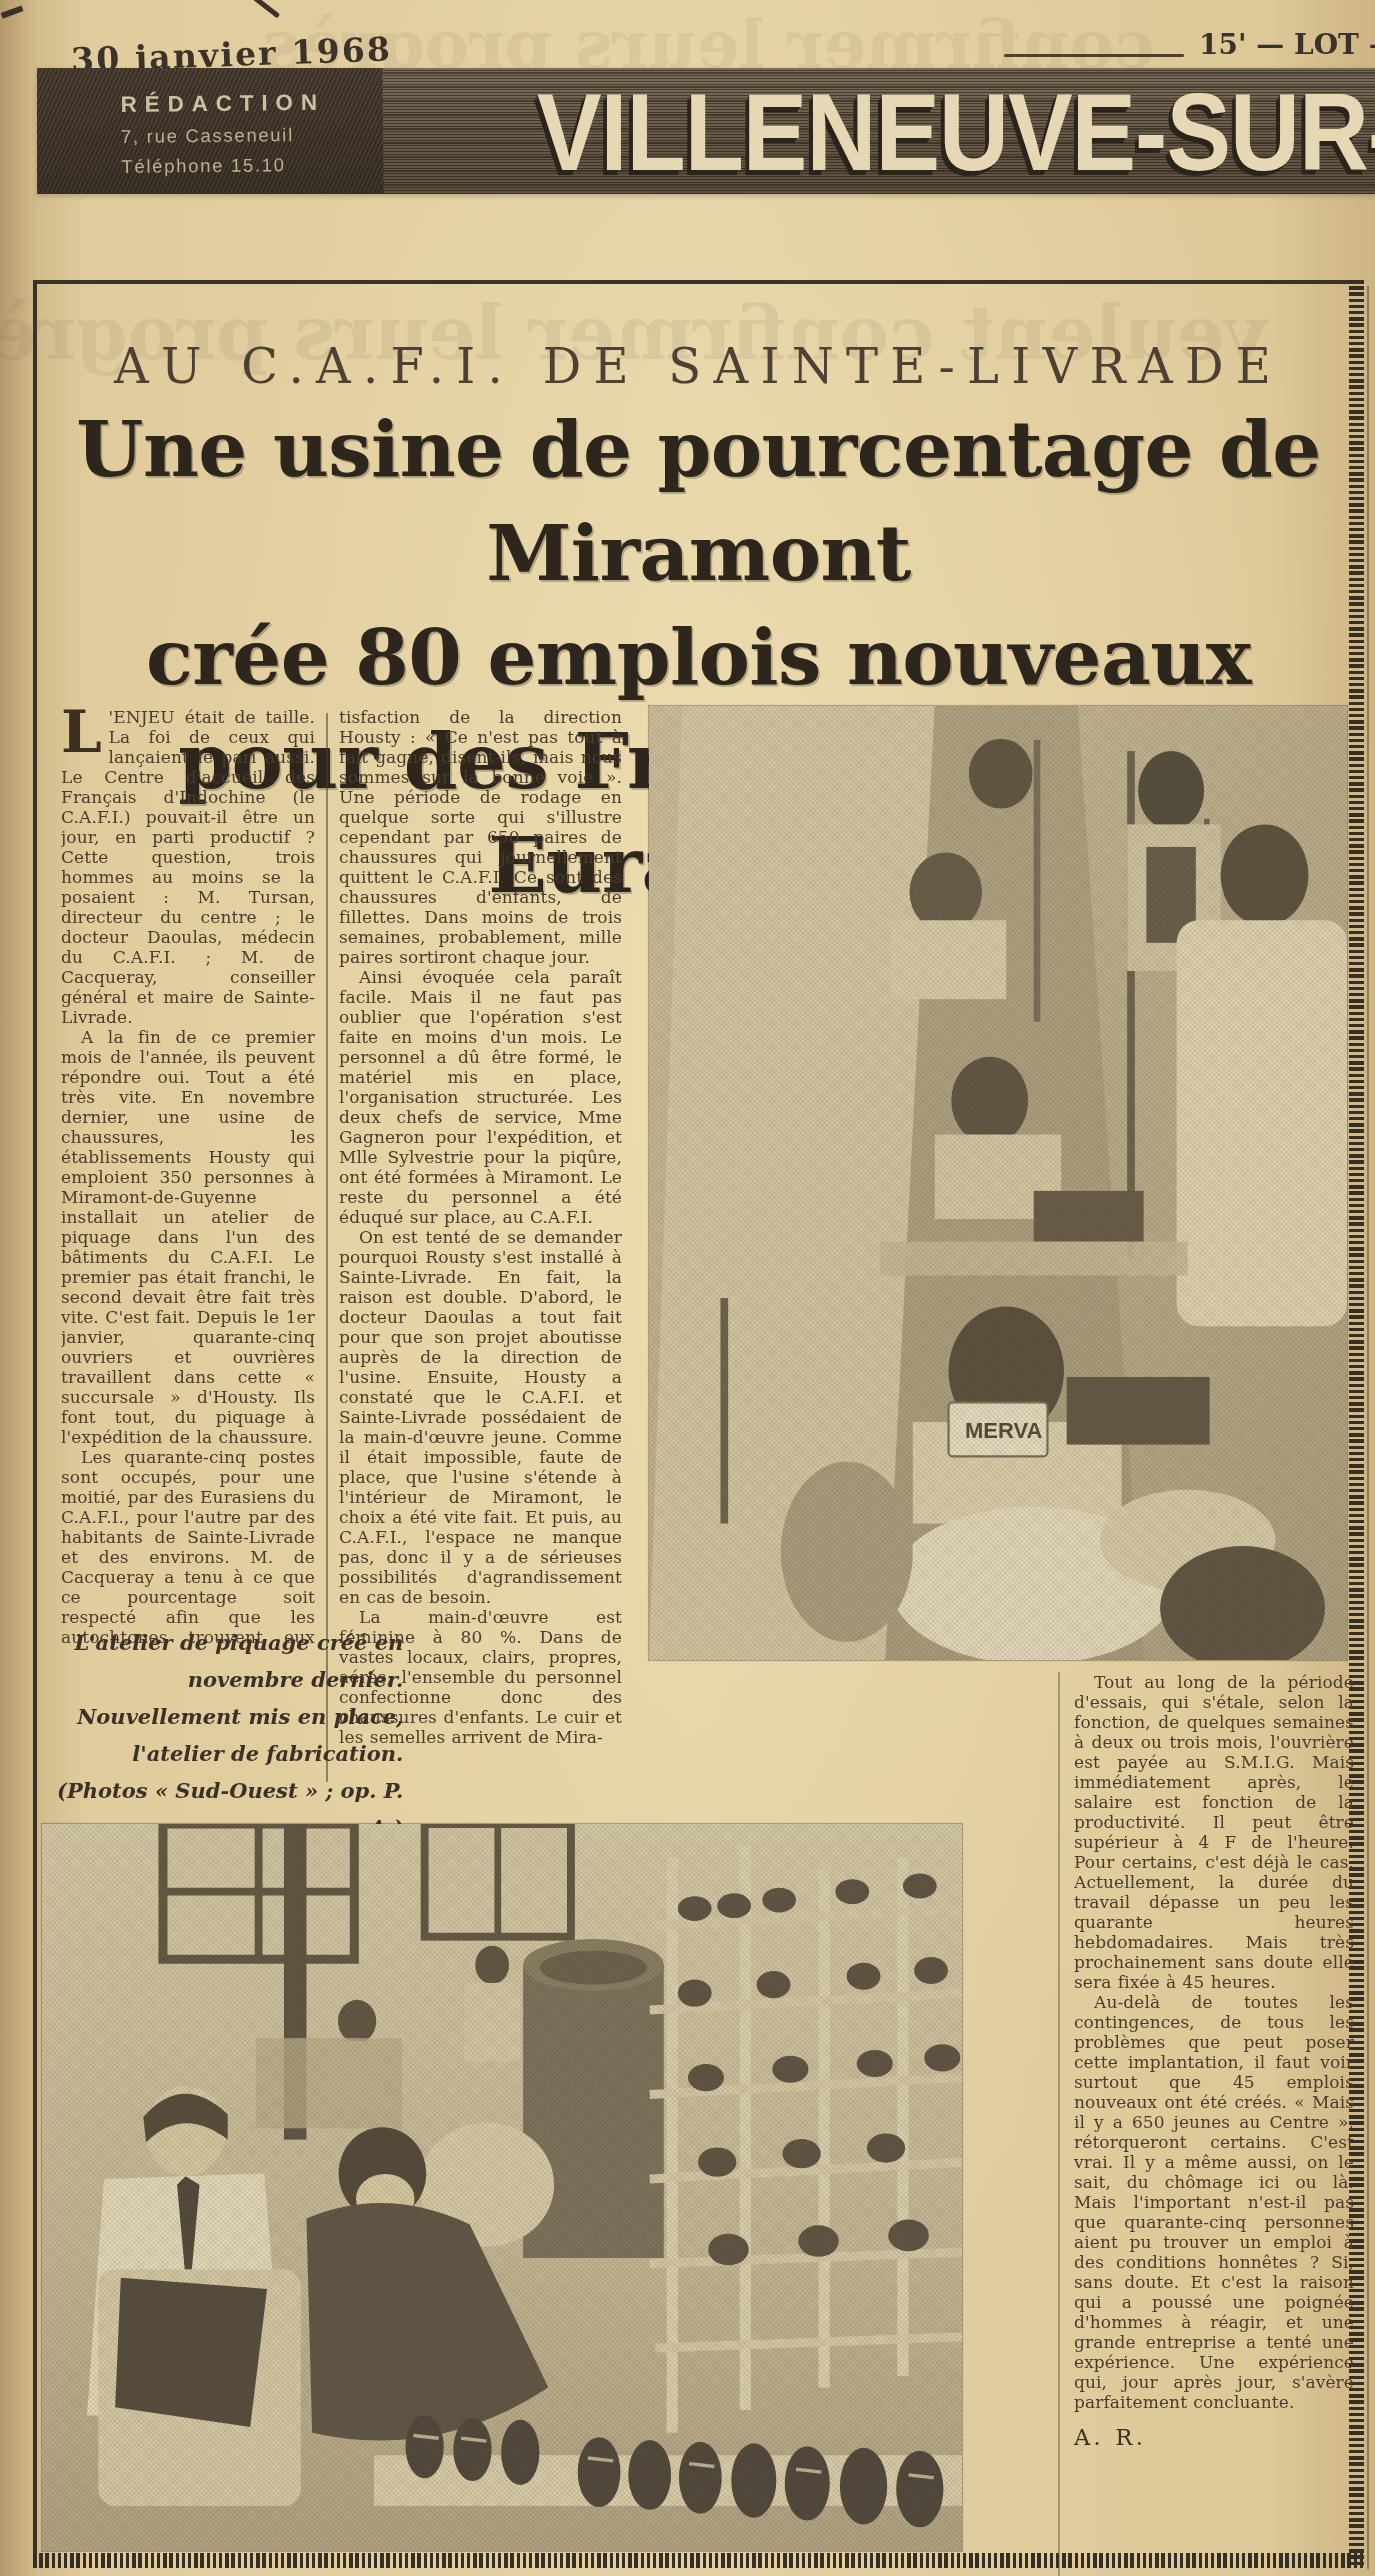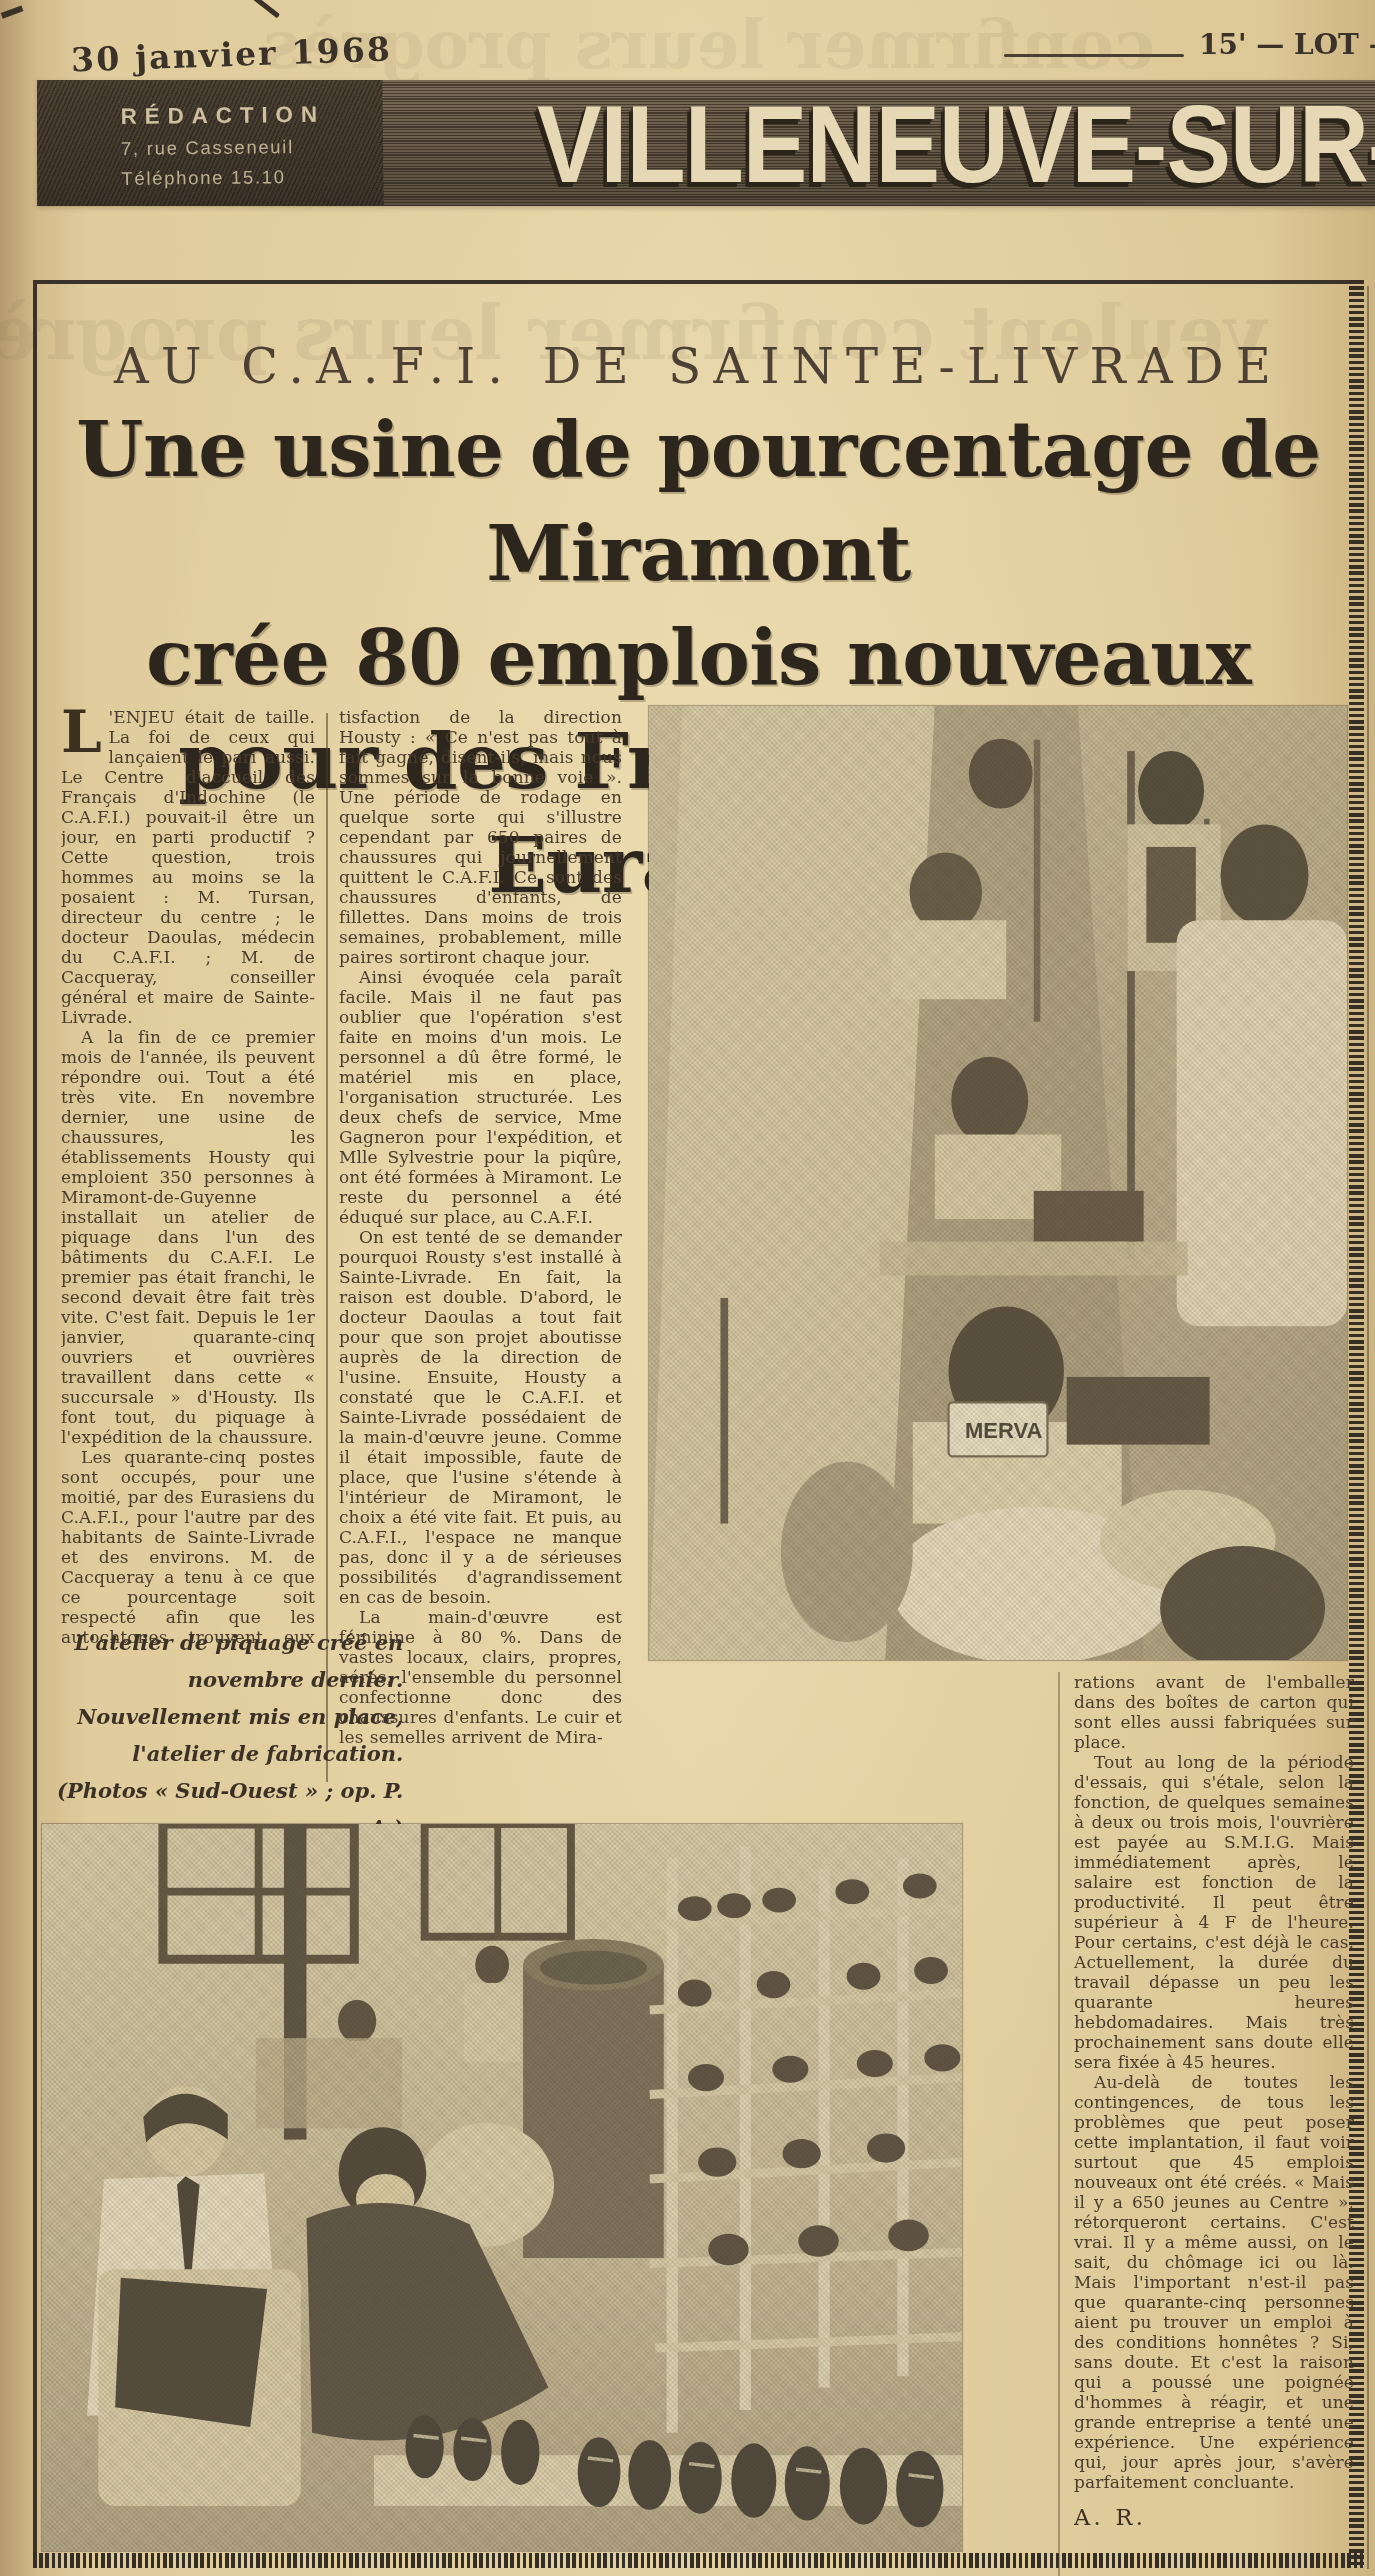--- a/index.html
+++ b/index.html
@@ -20,21 +20,21 @@
   .pageref{position:absolute;left:1199px;top:28px;font-size:28px;font-weight:700;color:#3b332a;white-space:nowrap;}
   .ink-mark{position:absolute;left:241px;top:1.1px;width:42px;height:5px;background:#3a3128;transform:rotate(38deg);border-radius:2.2px;}
   .ink-mark2{position:absolute;left:1.1px;top:9px;width:22.4px;height:5.6px;background:#3a3128;transform:rotate(-20deg);}
 
   .ghost{position:absolute;font-weight:700;color:#7c6d52;transform:scaleX(-1);white-space:nowrap;font-family:"DejaVu Serif",serif;pointer-events:none;}
   .ghost-top{left:314px;top:4.5px;width:841px;font-size:67px;opacity:.10;text-align:center;}
   .ghost-article{left:84px;top:10px;width:1150px;font-size:74px;opacity:.12;text-align:center;}
 
   
   .mastband{
-    position:absolute;left:37px;top:80px;width:1338px;height:126px;overflow:hidden;
+    position:absolute;left:37px;top:68px;width:1338px;height:126px;overflow:hidden;
     background:
       repeating-linear-gradient(0deg, rgba(30,24,16,.55) 0 1.1px, rgba(0,0,0,0) 1.1px 2.8px),
       linear-gradient(180deg,#7a6c57,#675a48 55%,#5d5040);
     box-shadow:0 2.2px 4.5px rgba(60,45,25,.25);
   }
   .redaction{
     position:absolute;left:0;top:-3.4px;width:346px;height:132px;
     background:
       repeating-linear-gradient(115deg, rgba(20,15,10,.35) 0 1.7px, rgba(0,0,0,0) 1.7px 3.9px),
       linear-gradient(180deg,#4c4134,#3e352a);
@@ -144,21 +144,20 @@
     </div>
 
     <div class="caption" data-name="photo-caption">
       <div data-name="caption-line">L'atelier de piquage créé en novembre dernier.</div>
       <div data-name="caption-line">Nouvellement mis en place, l'atelier de fabrication.</div>
       <div data-name="caption-line">(Photos « Sud-Ouest » ; op. P. A.)</div>
     </div>
 
     <div class="colrule2" data-name="column-rule"></div>
     <div class="bodycol col4" data-name="text-column-4">
-      <p class="first" data-name="paragraph">rations avant de l'emballer dans des boîtes de carton qui sont elles aussi fabriquées sur place.</p>
       <p data-name="paragraph">Tout au long de la période d'essais, qui s'étale, selon la fonction, de quelques semaines à deux ou trois mois, l'ouvrière est payée au S.M.I.G. Mais immédiatement après, le salaire est fonction de la productivité. Il peut être supérieur à 4 F de l'heure. Pour certains, c'est déjà le cas. Actuellement, la durée du travail dépasse un peu les quarante heures hebdomadaires. Mais très prochainement sans doute elle sera fixée à 45 heures.</p>
       <p data-name="paragraph">Au-delà de toutes les contingences, de tous les problèmes que peut poser cette implantation, il faut voir surtout que 45 emplois nouveaux ont été créés. « Mais il y a 650 jeunes au Centre », rétorqueront certains. C'est vrai. Il y a même aussi, on le sait, du chômage ici ou là. Mais l'important n'est-il pas que quarante-cinq personnes aient pu trouver un emploi à des conditions honnêtes ? Si, sans doute. Et c'est la raison qui a poussé une poignée d'hommes à réagir, et une grande entreprise a tenté une expérience. Une expérience qui, jour après jour, s'avère parfaitement concluante.</p>
       <div class="signature" data-name="author-signature">A. R.</div>
     </div>
 
     <div class="photo photo-top" data-name="photo-piquage-workshop">
       <svg viewBox="0 0 1270 1692" preserveAspectRatio="none" data-name="photo-piquage-illustration">
         <defs>
           <linearGradient id="g1" x1="0" y1="0" x2="1" y2="1">
             <stop offset="0" stop-color="#cdbf9e"></stop>

